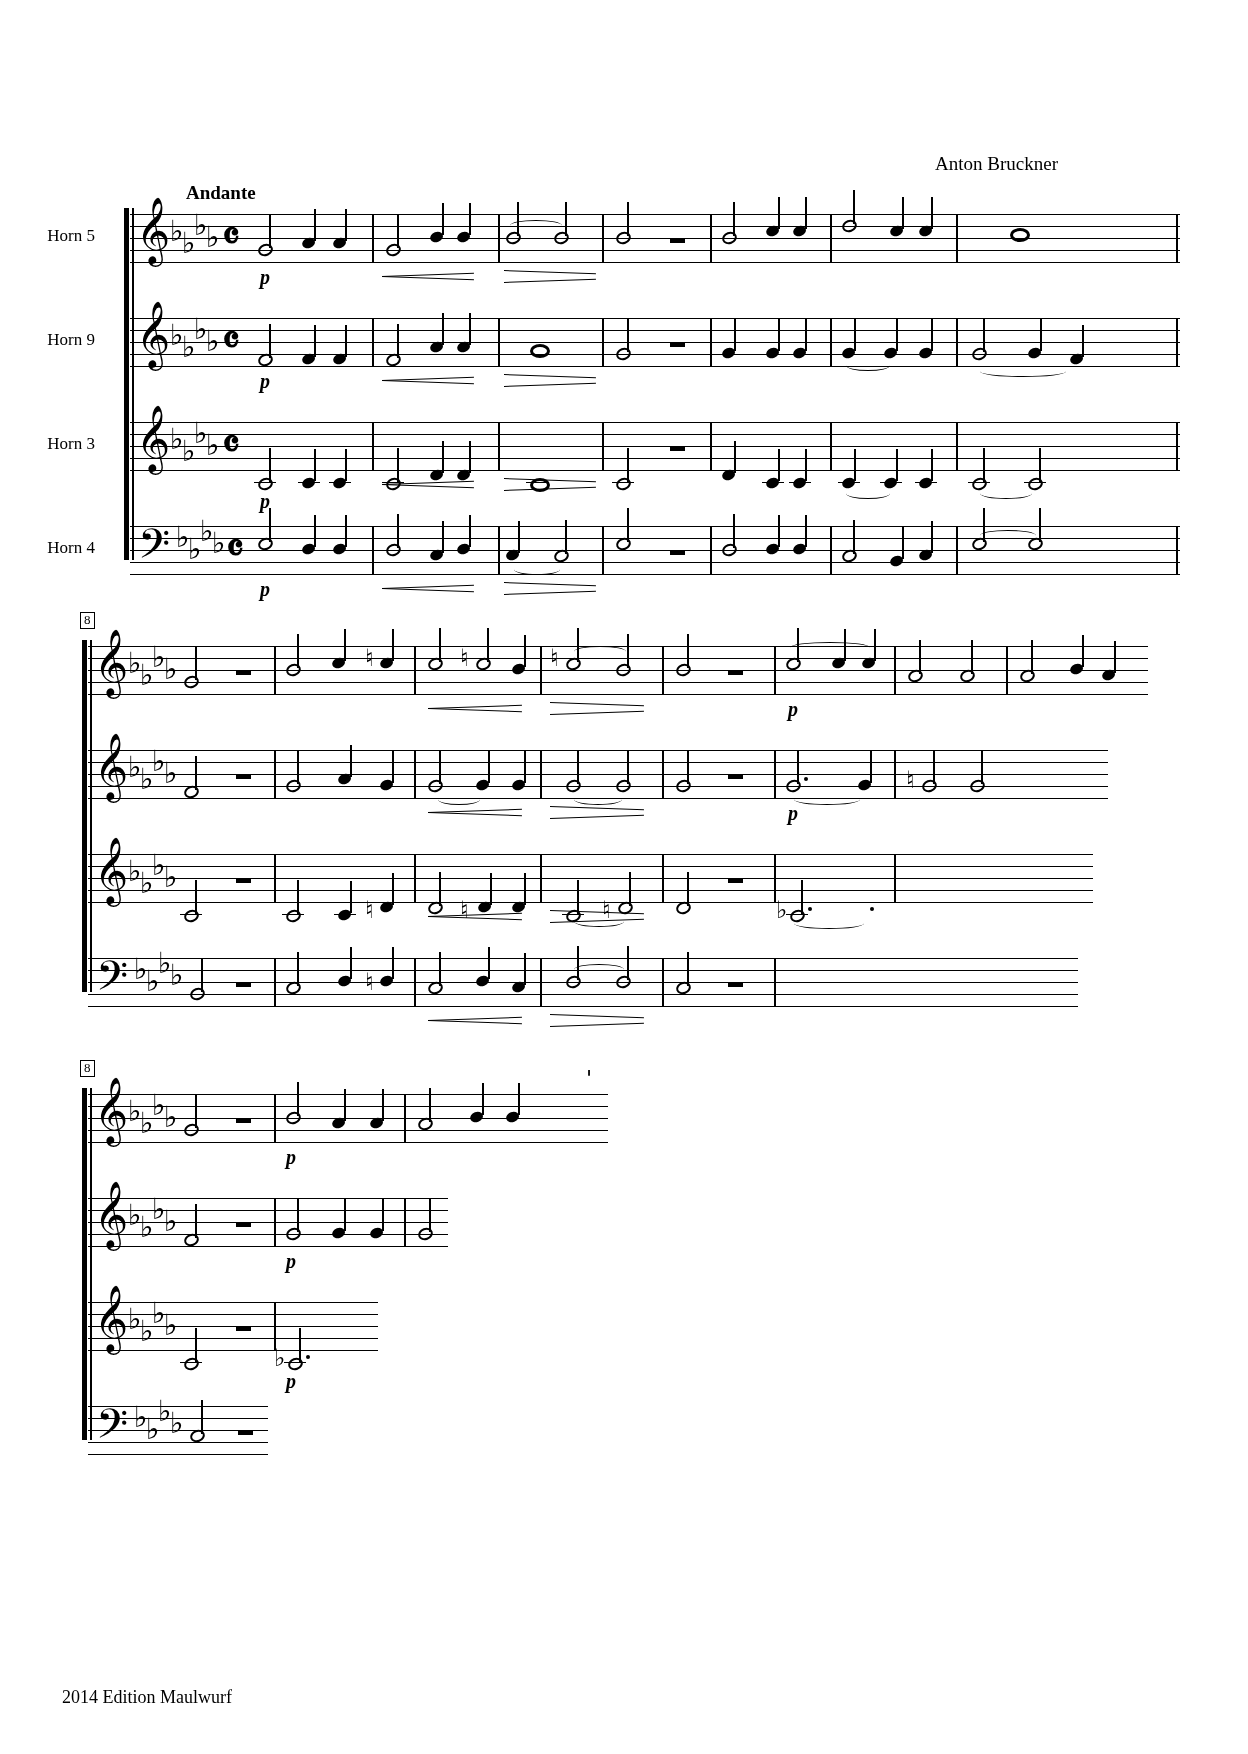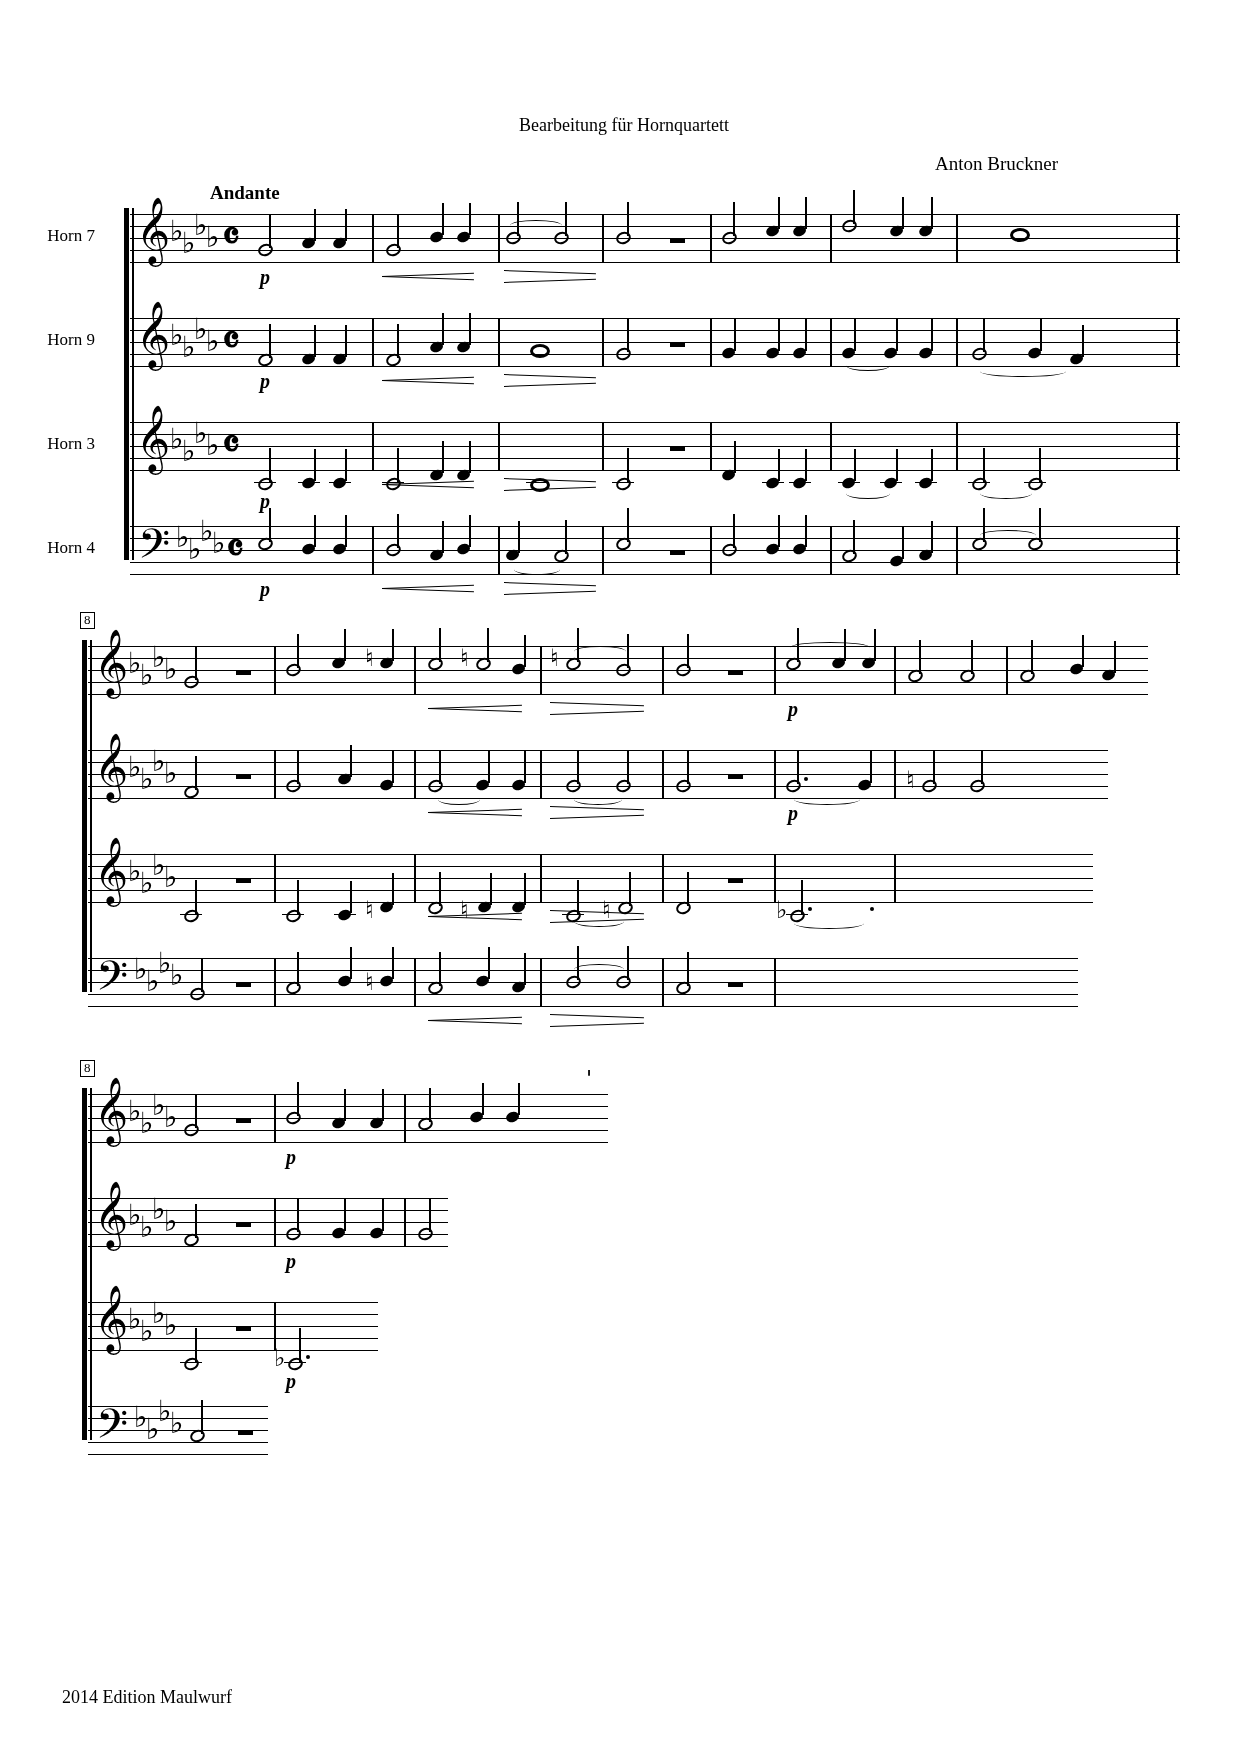--- a/index.html
+++ b/index.html
@@ -235,35 +235,34 @@
     position: absolute;
     font-size: 22px;
     font-family: "DejaVu Sans", sans-serif;
   }
 </style>
 </head>
 <body>
 
 <div class="page">
 
-  <div class="subtitle">Bearbeitung für Hornquartett</div>
   <div class="composer">Anton Bruckner</div>
   <div class="footer">2014 Edition Maulwurf</div>
 
   <div class="system" style="left:130px; top:208px; width:1050px; height:390px;">
 
     <div class="sysbrace" style="left:-6px; top:0px; width:5px; height:352px;"></div>
     <div class="sysbrace thin" style="left:2px; top:0px; height:352px;"></div>
 
-    <div class="instlabel" style="left:-125px; top:18px;">Horn 7</div>
+    <div class="instlabel" style="left:-125px; top:18px;">Horn 5</div>
     <div class="instlabel" style="left:-125px; top:122px;">Horn 9</div>
     <div class="instlabel" style="left:-125px; top:226px;">Horn 3</div>
     <div class="instlabel" style="left:-125px; top:330px;">Horn 4</div>
 
-    <div class="tempo" style="left:80px; top:-26px;">Andante</div>
+    <div class="tempo" style="left:56px; top:-26px;">Andante</div>
 
     <div class="staff" style="top:6px; width:1050px; height:48px;">
       <div class="staff-lines" style="width:1050px;">
           <i></i>
           <i></i>
           <i></i>
           <i></i>
           <i></i>
         </div>
       <div class="clef treble" style="left:6px;">𝄞</div>

